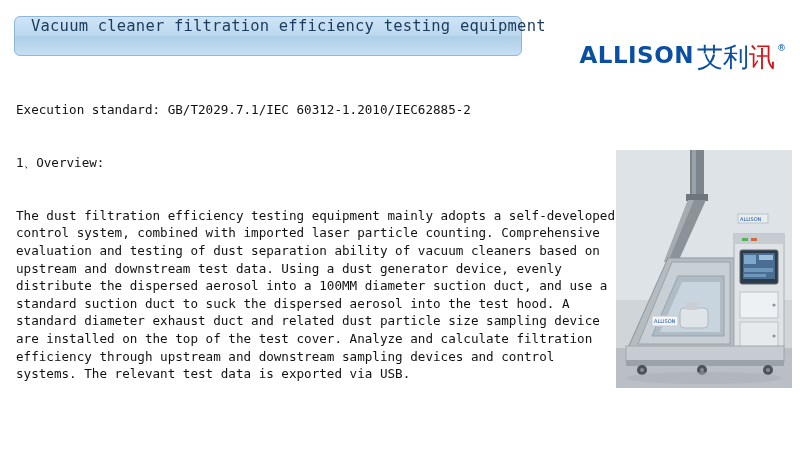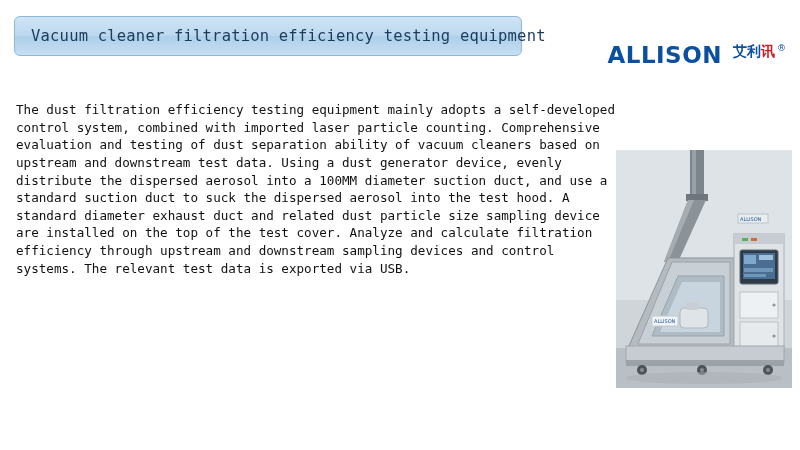--- a/index.html
+++ b/index.html
@@ -23,21 +23,21 @@
   .title-bar {
     position: absolute;
     left: 14px;
     top: 16px;
     width: 508px;
     height: 40px;
     background: linear-gradient(to bottom, #cfe4f6 0%, #bcd8ef 48%, #aecfe9 52%, #c6dff3 100%);
     border: 1px solid #8fb8d8;
     border-radius: 6px;
     display: flex;
-    align-items: center;
+    align-items: flex-start;
     padding-left: 16px;
     box-sizing: border-box;
   }
   .title-text {
     font-family: "DejaVu Sans Mono", monospace;
     font-size: 15.5px;
     color: #1b3b5c;
     letter-spacing: 0.2px;
     white-space: nowrap;
   }
@@ -51,25 +51,25 @@
   .logo-main {
     font-family: "DejaVu Sans", sans-serif;
     font-size: 23px;
     font-weight: bold;
     color: #0a4fa0;
     letter-spacing: 0.5px;
     line-height: 1;
   }
   .logo-cn {
     font-family: "DejaVu Sans", sans-serif;
-    font-size: 14px;
-    font-weight: bold;
+    font-size: 26px;
+    font-weight: normal;
     color: #0a4fa0;
     line-height: 1;
-    margin-left: 11px;
+    margin-left: 3px;
   }
   .logo-cn .red {
     color: #d4161a;
   }
   .logo-tm {
     font-size: 9px;
     color: #0a4fa0;
     margin-left: 2px;
     line-height: 1;
     vertical-align: super;
@@ -113,20 +113,22 @@
     <span class="title-text">Vacuum cleaner filtration efficiency testing equipment</span>
   </div>
 
   <div class="logo">
     <span class="logo-main">ALLISON</span>
     <span class="logo-cn"><span>艾利</span><span class="red">讯</span></span>
     <span class="logo-tm">®</span>
   </div>
 
   <div class="body-text">
+    <div class="line">Execution standard: GB/T2029.7.1/IEC 60312-1.2010/IEC62885-2</div>
+    <div class="line">1、Overview:</div>
     <div class="line narrow">The dust filtration efficiency testing equipment mainly adopts a self-developed control system, combined with imported laser particle counting. Comprehensive evaluation and testing of dust separation ability of vacuum cleaners based on upstream and downstream test data. Using a dust generator device, evenly distribute the dispersed aerosol into a 100MM diameter suction duct, and use a standard suction duct to suck the dispersed aerosol into the test hood. A standard diameter exhaust duct and related dust particle size sampling device are installed on the top of the test cover. Analyze and calculate filtration efficiency through upstream and downstream sampling devices and control systems. The relevant test data is exported via USB.</div>
     
     
     
     
     
     
     
     
     

